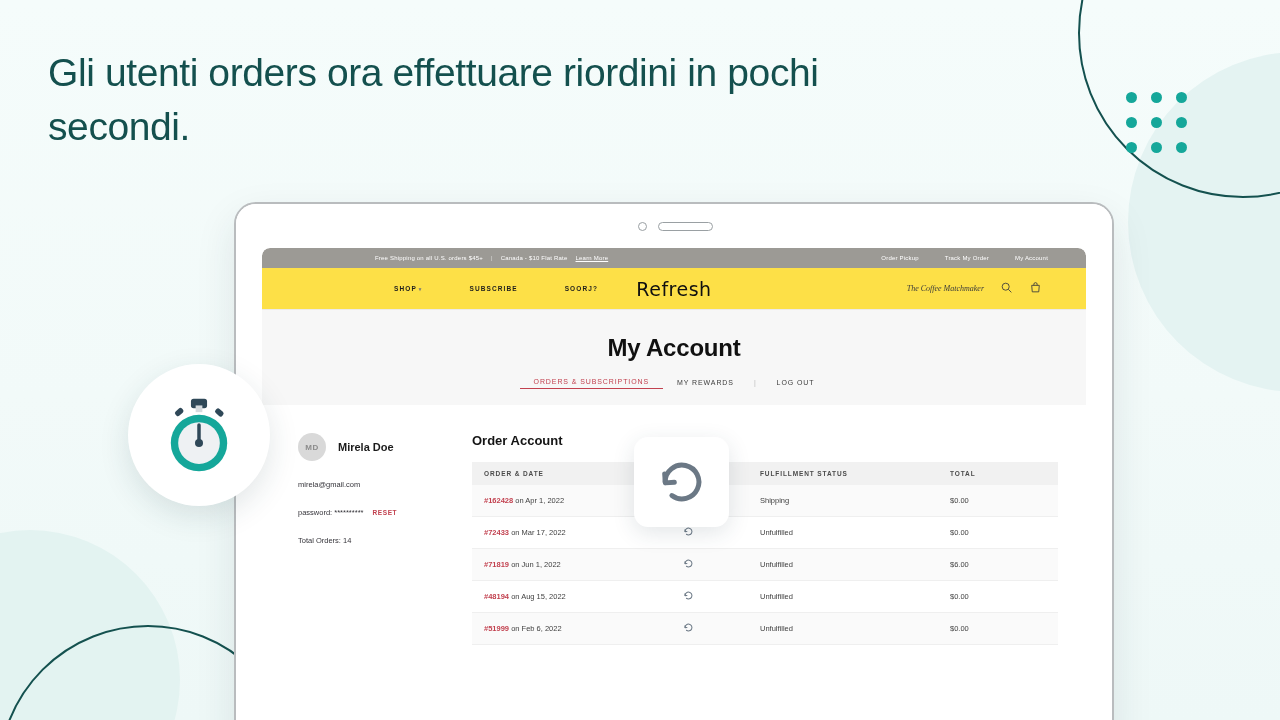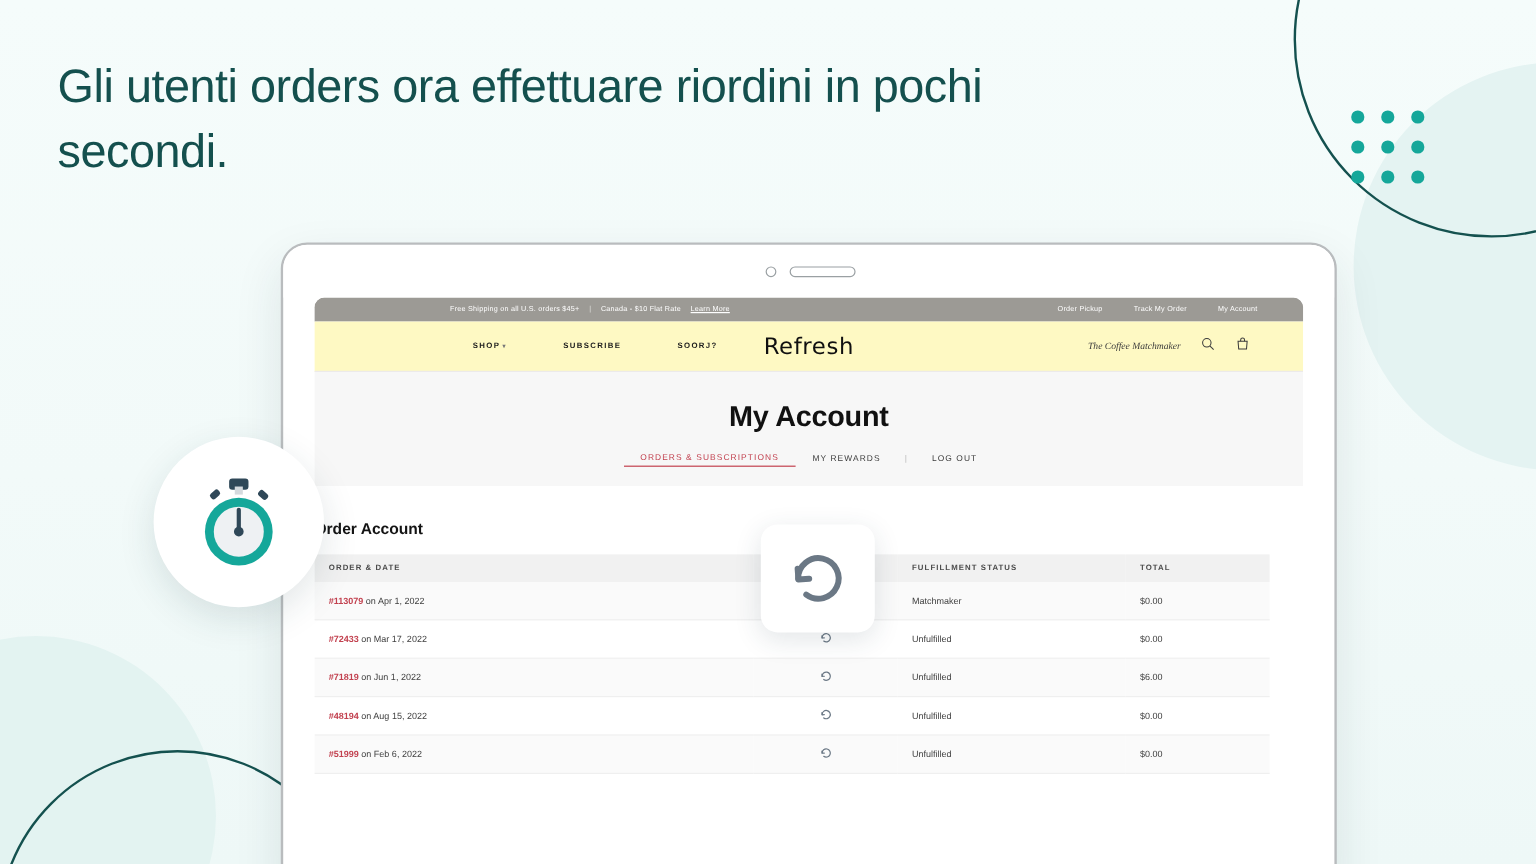--- a/index.html
+++ b/index.html
@@ -76,21 +76,21 @@
     border-radius:8px 8px 0 0;
     font-size:6px; color:#ffffff; letter-spacing:.2px;
   }
   .topbar-left{ display:flex; align-items:center; gap:8px; margin-left:113px; }
   .topbar-right{ display:flex; align-items:center; gap:26px; margin-left:auto; margin-right:38px; }
   .tb-sep{ opacity:.65; }
   .tb-link{ text-decoration:underline; }
 
   
   .sitenav{
-    height:42px; background:#fef9c3; display:flex; align-items:center;
+    height:42px; background:#fde047; display:flex; align-items:center;
     border-bottom:1px solid #eceaea; position:relative;
   }
   .nav-left{ display:flex; align-items:center; gap:47px; margin-left:132px; }
   .nav-item{ font-size:6.5px; font-weight:700; letter-spacing:1.1px; color:#1d1d1d; }
   .caret{ font-size:5px; color:#777; margin-left:2px; }
   .logo{
     position:absolute; left:50%; transform:translateX(-50%);
     font-family:"DejaVu Sans", sans-serif;
     font-size:19px; color:#101010; letter-spacing:.5px;
   }
@@ -242,40 +242,55 @@
       <div class="acct-title">My Account</div>
       <div class="acct-tabs">
         <span class="tab active">ORDERS &amp; SUBSCRIPTIONS</span>
         <span class="tab">MY REWARDS</span>
         <span class="tab-div">|</span>
         <span class="tab">LOG OUT</span>
       </div>
     </div>
 
     <div class="acct-body">
+      <div class="sidebar">
+        <div class="user-row">
+          <div class="avatar">MD</div>
+          <div class="uname">Mirela Doe</div>
+        </div>
+        <div class="s-line">mirela@gmail.com</div>
+        <div class="s-line pw">
+          <span>
+            <span>password:</span>
+            <span>**********</span>
+          </span>
+          <span class="reset">RESET</span>
+        </div>
+        <div class="s-line">Total Orders: 14</div>
+      </div>
 
       <div class="orders">
         <div class="orders-title">Order Account</div>
         <table>
           <thead>
             <tr>
               <th>ORDER &amp; DATE</th>
               <th class="col-reorder"></th>
               <th class="col-status">FULFILLMENT STATUS</th>
               <th class="col-total">TOTAL</th>
             </tr>
           </thead>
           <tbody id="orders-body">
               <tr>
-                <td><span class="onum">#113079</span> <span>on Apr 1, 2022</span></td>
-                <td class="col-reorder"><span><svg class="reorder-ic" viewBox="0 0 24 24" fill="none" stroke="currentColor" stroke-width="2.2" stroke-linecap="round">
-                      <path d="M4.5 12a7.5 7.5 0 1 1 3 6"></path>
-                      <path d="M4.3 8.4 4.6 12.4 8.6 12.1" stroke-linejoin="round"></path>
-                    </svg></span></td>
-                <td class="col-status">Matchmaker</td>
+                <td><span class="onum">#162428</span> <span>on Apr 1, 2022</span></td>
+                <td class="col-reorder"><span><svg class="reorder-ic" viewBox="0 0 24 24" fill="none" stroke="currentColor" stroke-width="2.2" stroke-linecap="round">
+                      <path d="M4.5 12a7.5 7.5 0 1 1 3 6"></path>
+                      <path d="M4.3 8.4 4.6 12.4 8.6 12.1" stroke-linejoin="round"></path>
+                    </svg></span></td>
+                <td class="col-status">Shipping</td>
                 <td class="col-total">$0.00</td>
               </tr>
               <tr>
                 <td><span class="onum">#72433</span> <span>on Mar 17, 2022</span></td>
                 <td class="col-reorder"><span><svg class="reorder-ic" viewBox="0 0 24 24" fill="none" stroke="currentColor" stroke-width="2.2" stroke-linecap="round">
                       <path d="M4.5 12a7.5 7.5 0 1 1 3 6"></path>
                       <path d="M4.3 8.4 4.6 12.4 8.6 12.1" stroke-linejoin="round"></path>
                     </svg></span></td>
                 <td class="col-status">Unfulfilled</td>
                 <td class="col-total">$0.00</td>

